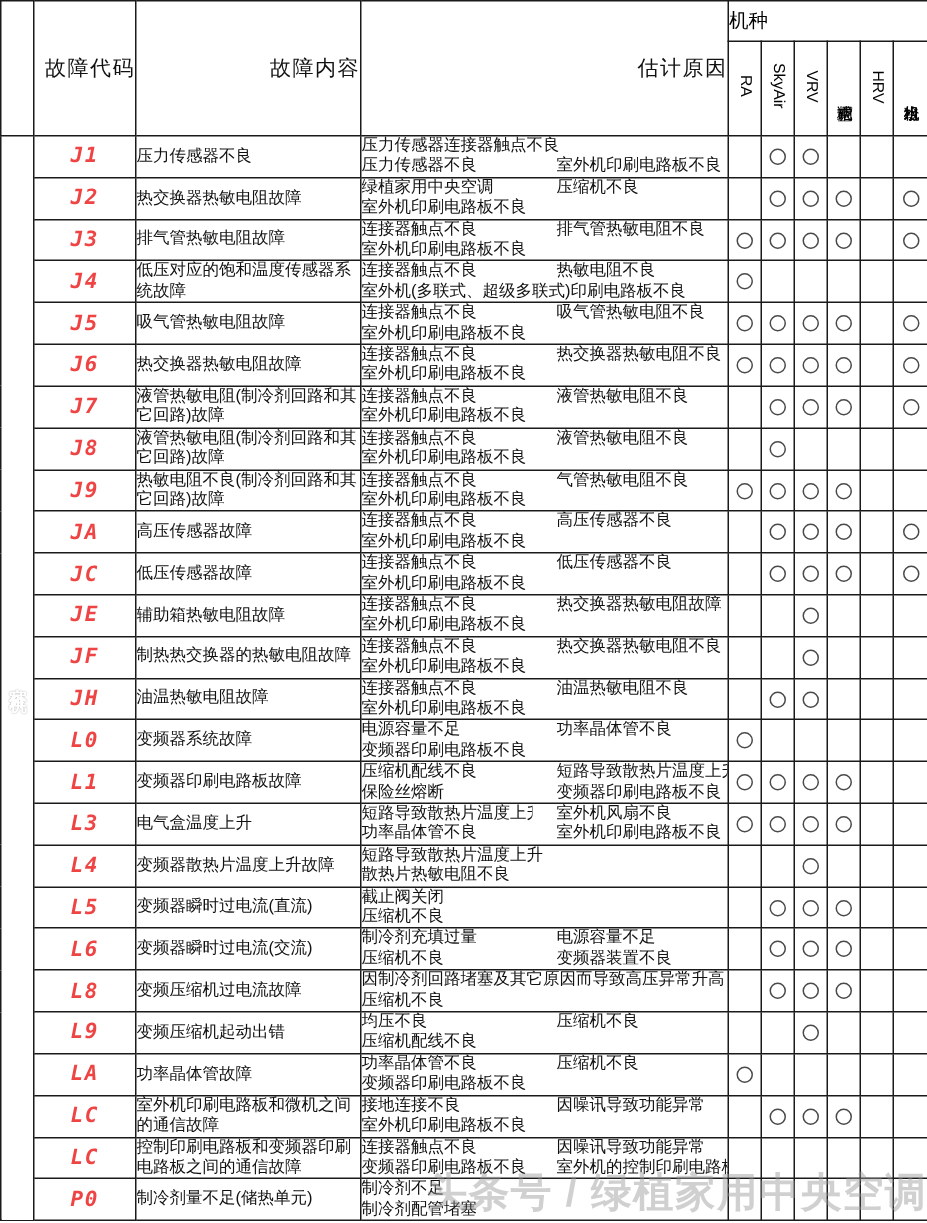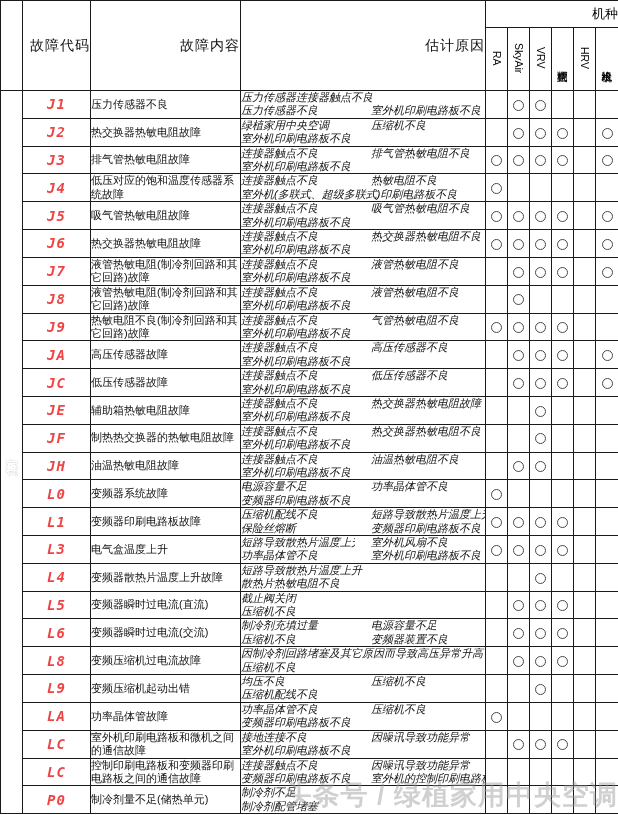--- a/index.html
+++ b/index.html
@@ -35,21 +35,21 @@
   .hdr-cell{
     background:#eeeeee;
     text-align:right;
     font-size:14px;
     color:#111;
     letter-spacing:1px;
     font-weight:normal;
   }
   .hdr-group{
     background:#eeeeee;
-    text-align:right;
+    text-align:left;
     font-size:13px;
     height:26px;
   }
   .hdr-vert{
     background:#eeeeee;
     height:62px;
     text-align:center;
     vertical-align:bottom;
     padding-bottom:3px;
     font-size:10.5px;
@@ -107,21 +107,20 @@
     padding:2px 2px 2px 4px;
     vertical-align:top;
   }
   .cause-grid{
     display:grid;
     grid-template-columns:1fr 1fr;
     font-size:11px;
     line-height:1.22;
     color:#111;
     column-gap:16px;
-    font-style:italic;
   }
   .cause-grid span{white-space:nowrap;overflow:hidden;}
   .cause-grid span.wide{grid-column:1 / span 2;}
   .mark-cell{
     text-align:center;
     font-size:11px;
     color:#333;
     width:22px;
   }
   .circ{

